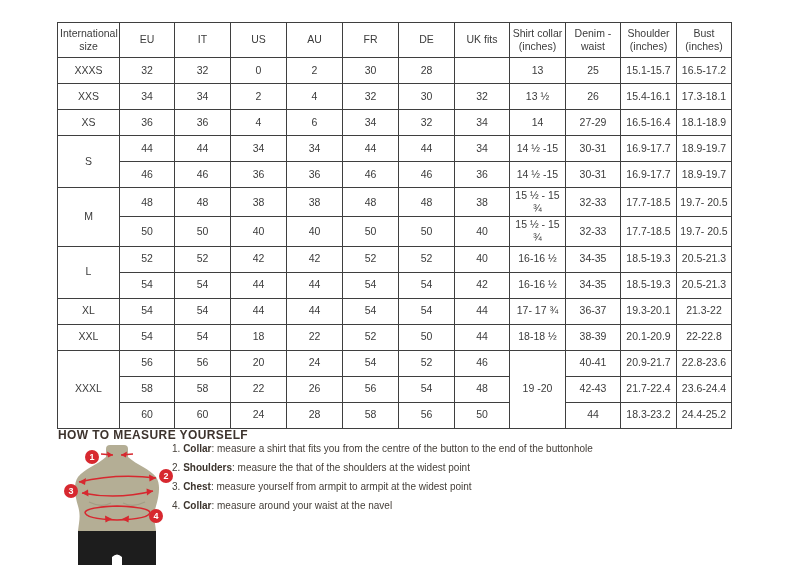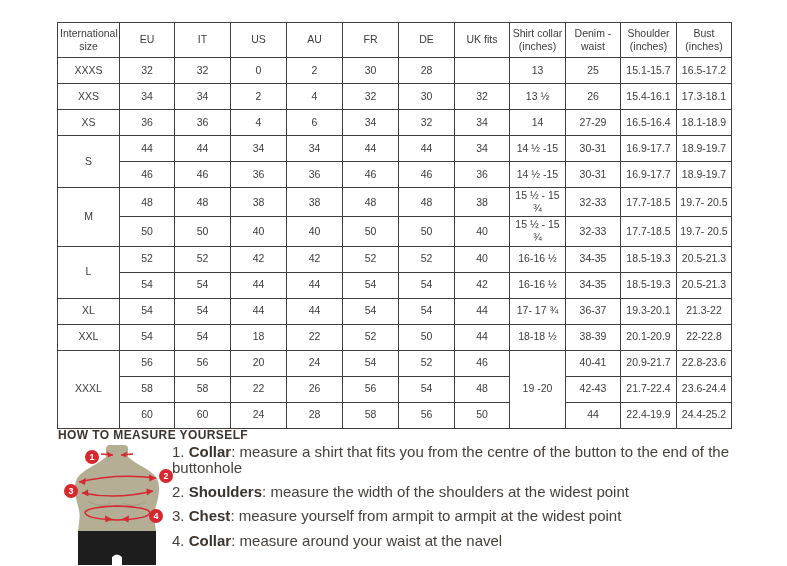--- a/index.html
+++ b/index.html
@@ -34,21 +34,21 @@
   
   .measure-title{
     position:absolute;left:58px;top:428px;
     font-size:12px;font-weight:700;color:#3d332d;
     letter-spacing:.4px;
   }
   .figure-box{position:absolute;left:55px;top:444px;width:125px;height:122px;}
   .steps{
     position:absolute;left:172px;top:444px;
     margin:0;padding:0;list-style:none;
-    font-size:15px;color:#46403a;
+    font-size:10px;color:#46403a;
   }
   .steps li{margin:0 0 8.6px 0;line-height:1.05;}
   .steps .lbl{font-weight:700;color:#3b332c;}
 </style>
 </head>
 <body>
 
 <div class="page">
 
   <div class="table-wrap">
@@ -263,21 +263,21 @@
           </tr>
           <tr>
             <td>60</td>
             <td>60</td>
             <td>24</td>
             <td>28</td>
             <td>58</td>
             <td>56</td>
             <td>50</td>
             <td>44</td>
-            <td>22.4-19.9</td>
+            <td>18.3-23.2</td>
             <td>24.4-25.2</td>
           </tr>
         </tbody>
     </table>
   </div>
 
   <div class="measure-title">HOW TO MEASURE YOURSELF</div>
 
   <div class="figure-box">
     <svg width="125" height="122" viewBox="0 0 125 122" xmlns="http://www.w3.org/2000/svg">
@@ -325,21 +325,21 @@
         </g>
       </g>
     </svg>
   </div>
 
   <ol class="steps">
     <li>
       <span>1. </span><span class="lbl">Collar</span><span>: measure a shirt that fits you from the centre of the button to the end of the buttonhole</span>
     </li>
     <li>
-      <span>2. </span><span class="lbl">Shoulders</span><span>: measure the width of the shoulders at the widest point</span>
+      <span>2. </span><span class="lbl">Shoulders</span><span>: measure the that of the shoulders at the widest point</span>
     </li>
     <li>
       <span>3. </span><span class="lbl">Chest</span><span>: measure yourself from armpit to armpit at the widest point</span>
     </li>
     <li>
       <span>4. </span><span class="lbl">Collar</span><span>: measure around your waist at the navel</span>
     </li>
   </ol>
 
 </div>

